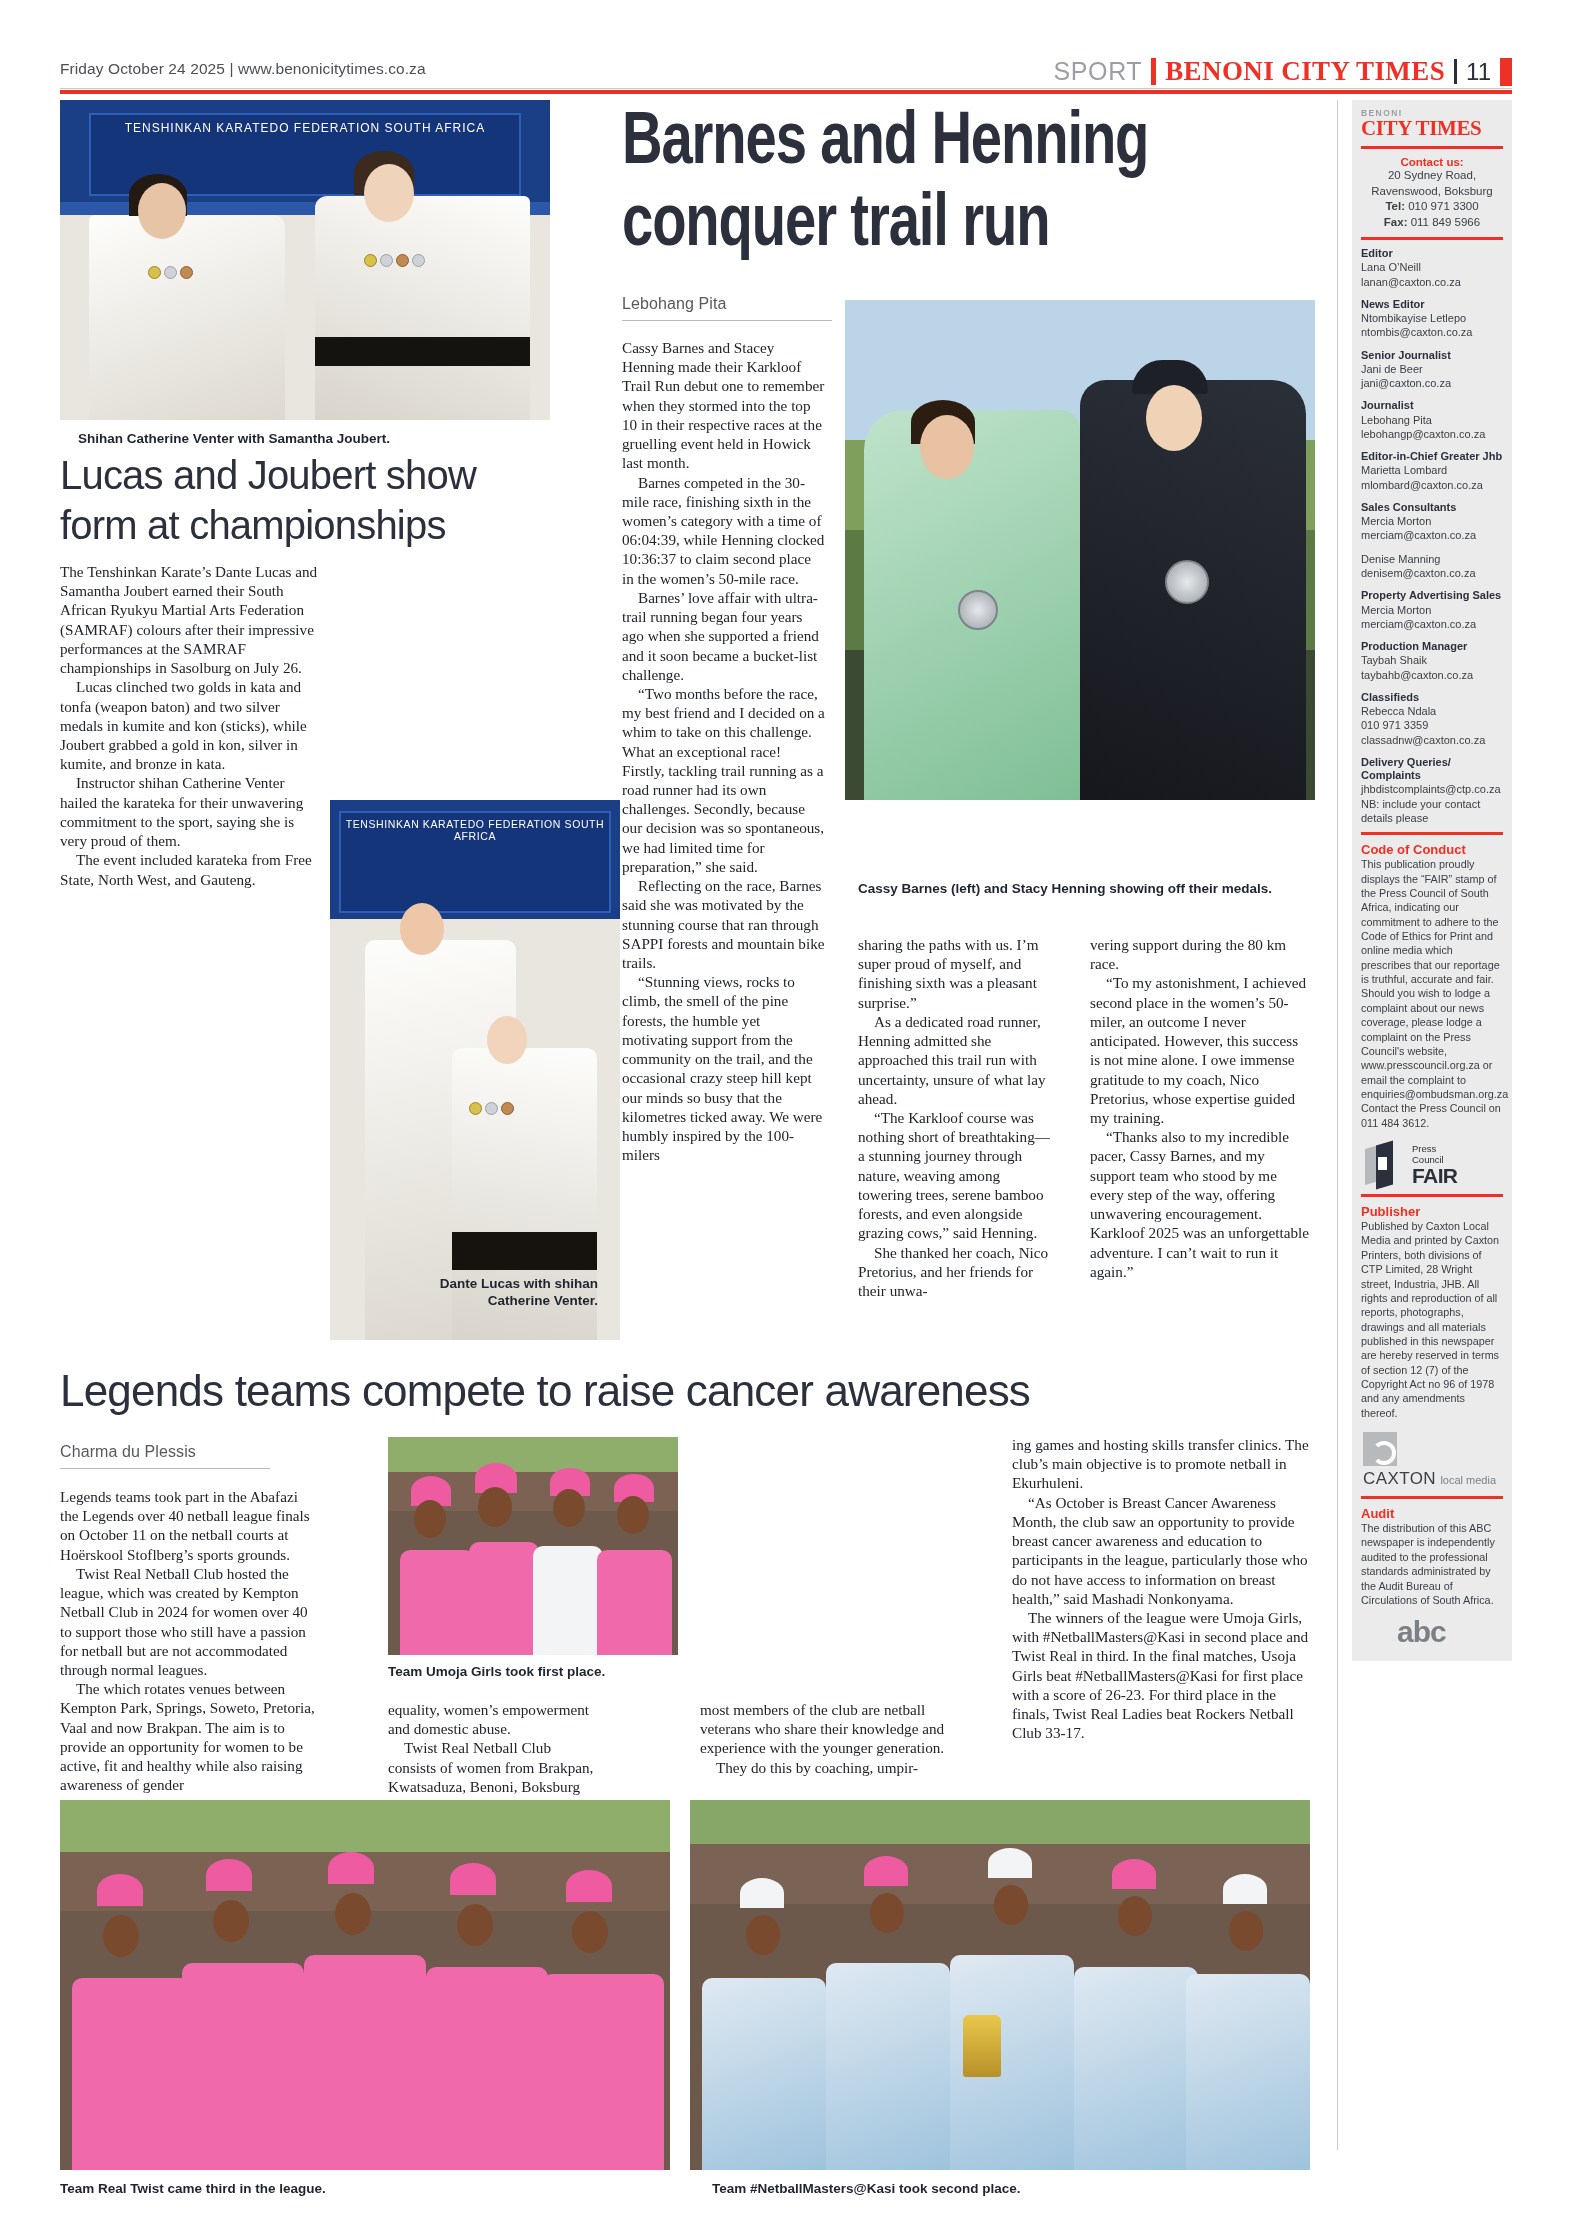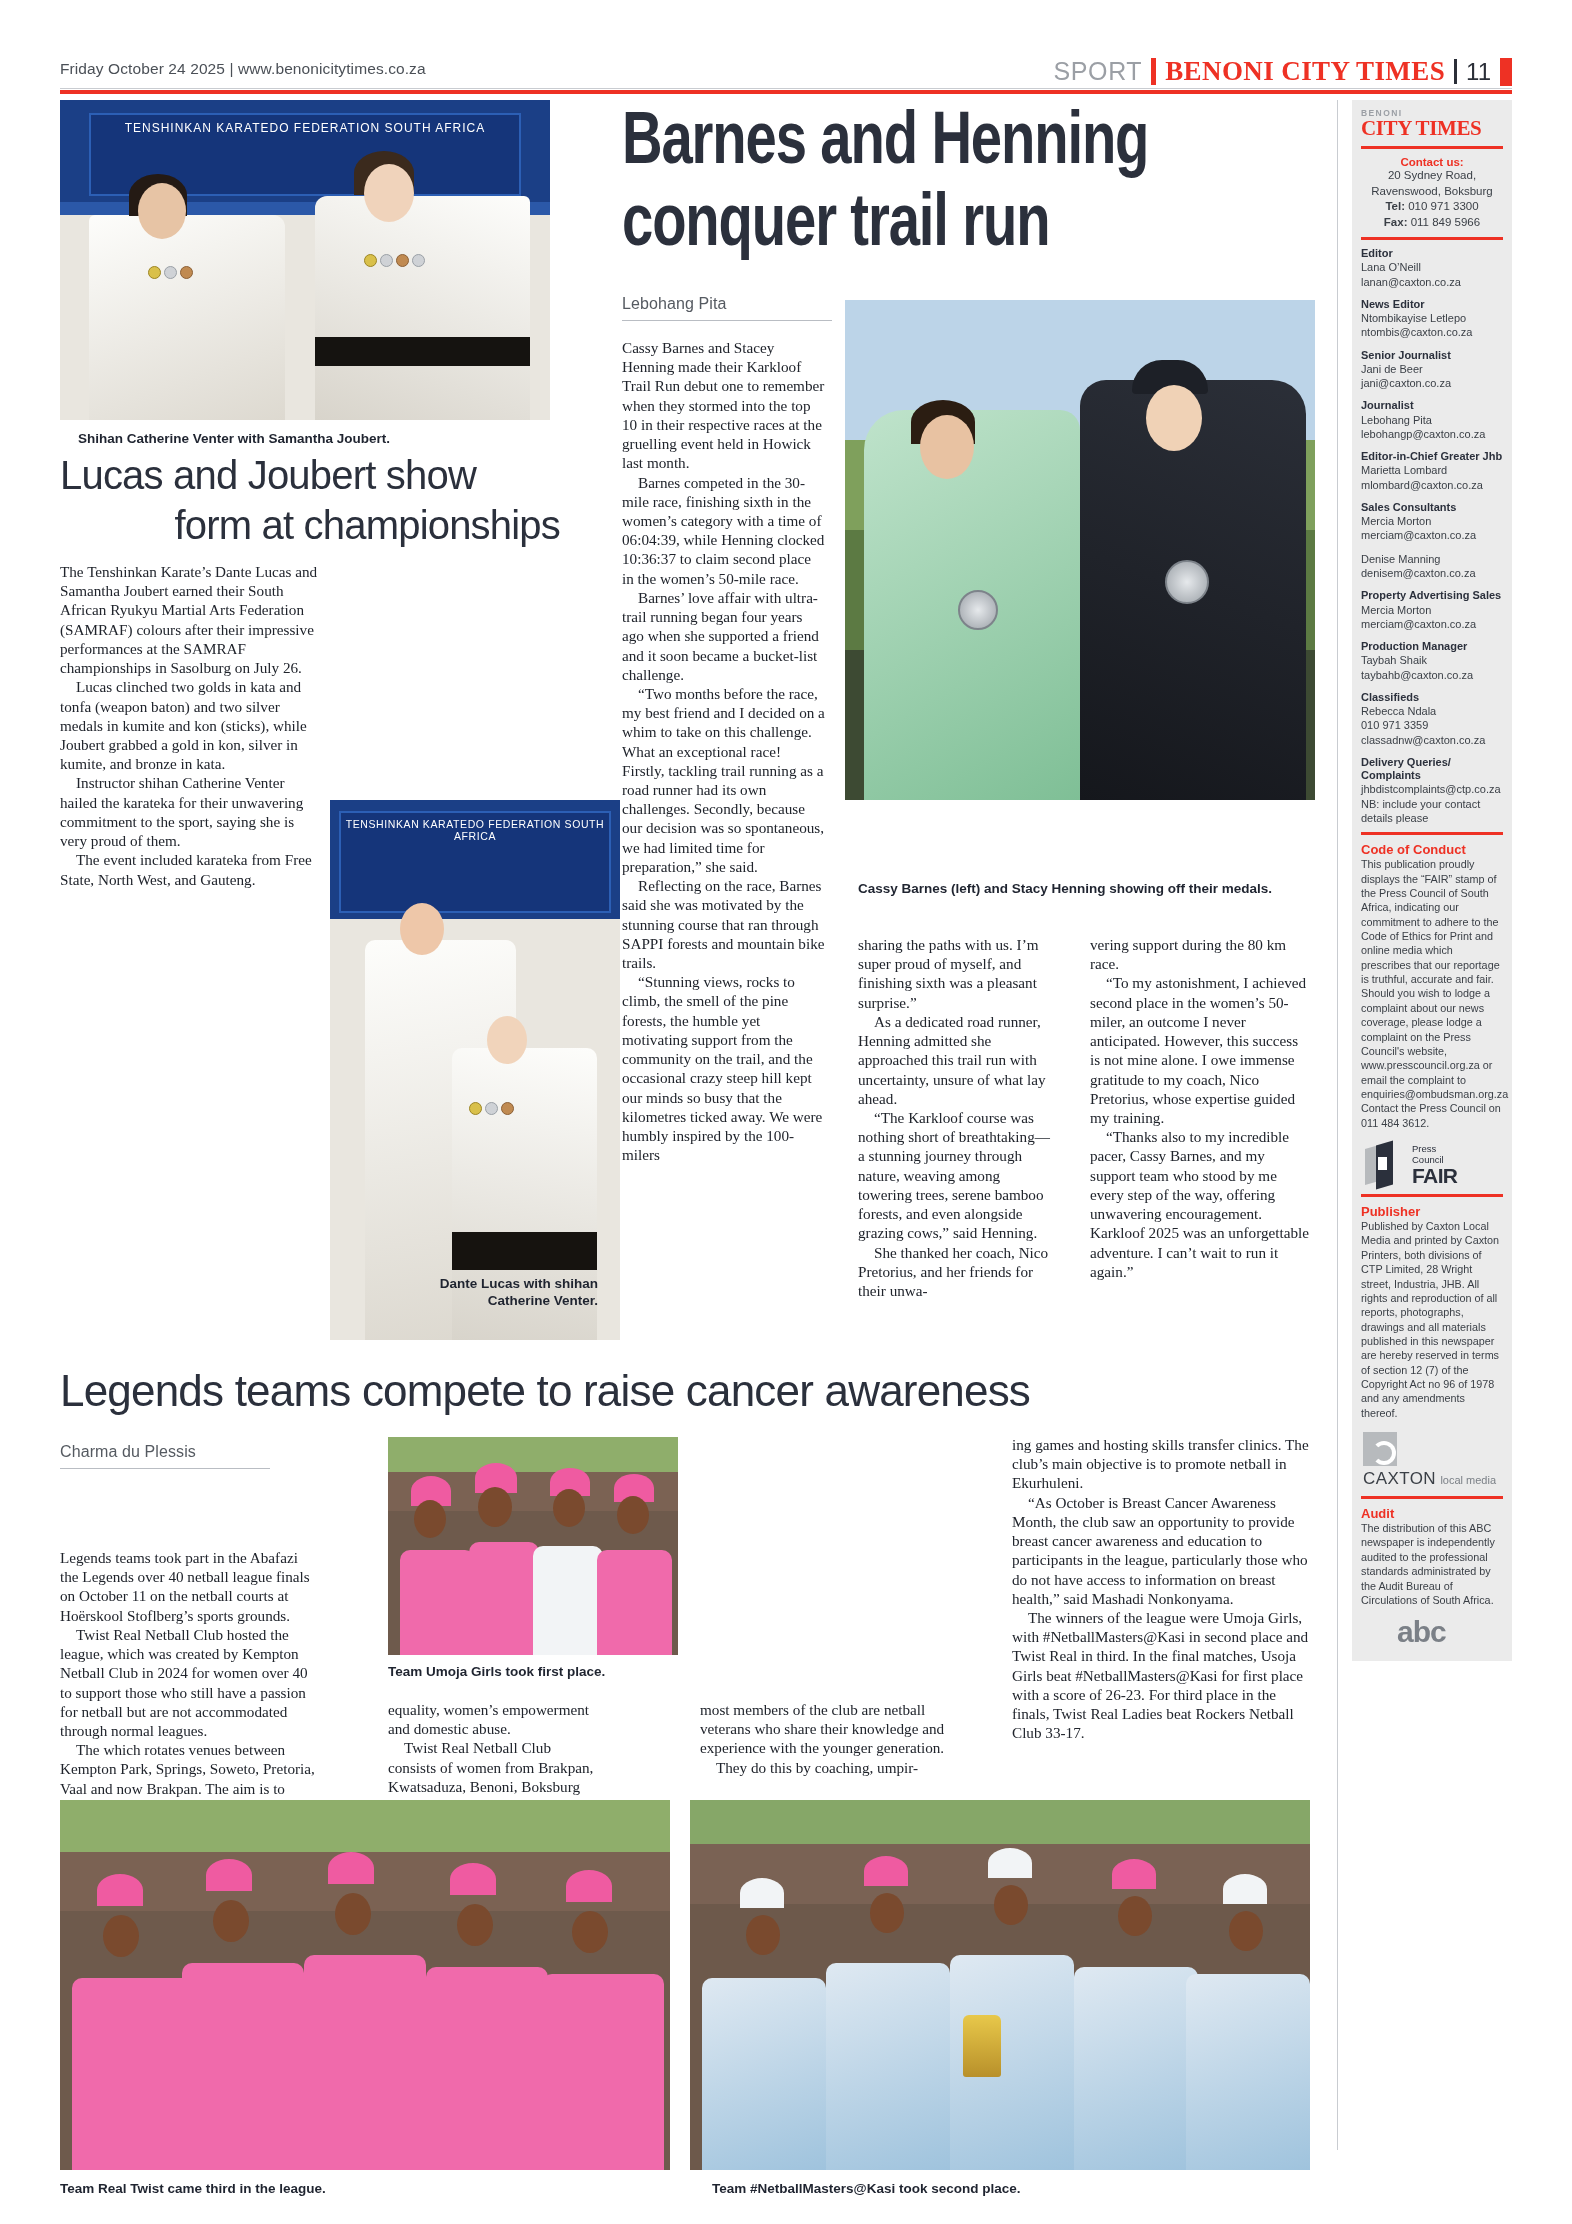--- a/index.html
+++ b/index.html
@@ -227,21 +227,21 @@
     <div class="medals" style="left:62%; top:48%;">
       <span class="medal"></span>
       <span class="medal s"></span>
       <span class="medal b"></span>
       <span class="medal s"></span>
     </div>
   </div>
   <div class="cap" style="left:78px; top:430px; width:470px;">Shihan Catherine Venter with Samantha Joubert.</div>
 
   <div class="hed-light" style="position:absolute; left:60px; top:455px; width:500px; font-size:40px;">Lucas and Joubert show</div>
-  <div class="hed-light" style="position:absolute; left:60px; top:505px; width:500px; font-size:40px;text-align:right;">form at championships</div>
+  <div class="hed-light" style="position:absolute; left:60px; top:505px; width:500px; font-size:40px;">form at championships</div>
 
   <div class="bodytext" style="position:absolute; left:60px; top:562px; width:258px;">
     <p class="noind">The Tenshinkan Karate’s Dante Lucas and Samantha Joubert earned their South African Ryukyu Martial Arts Federation (SAMRAF) colours after their impressive performances at the SAMRAF championships in Sasolburg on July 26.</p>
     <p>Lucas clinched two golds in kata and tonfa (weapon baton) and two silver medals in kumite and kon (sticks), while Joubert grabbed a gold in kon, silver in kumite, and bronze in kata.</p>
     <p>Instructor shihan Catherine Venter hailed the karateka for their unwavering commitment to the sport, saying she is very proud of them.</p>
     <p>The event included karateka from Free State, North West, and Gauteng.</p>
   </div>
 
   <div class="photo ph3">
     <div class="banner2">TENSHINKAN KARATEDO FEDERATION SOUTH AFRICA</div>
@@ -303,21 +303,21 @@
     <p>“Thanks also to my incredible pacer, Cassy Barnes, and my support team who stood by me every step of the way, offering unwavering encouragement. Karkloof 2025 was an unforgettable adventure. I can’t wait to run it again.”</p>
   </div>
 
   <div class="hed-light" style="position:absolute; left:60px; top:1368px; width:1280px; font-size:44px;">Legends teams compete to raise cancer awareness</div>
 
   <div style="position:absolute; left:60px; top:1443px; width:210px;">
     <div class="byline">Charma du Plessis</div>
     <div class="byline-rule"></div>
   </div>
 
-  <div class="bodytext" style="position:absolute; left:60px; top:1548px; width:258px;">
+  <div class="bodytext" style="position:absolute; left:60px; top:1487px; width:258px;">
     <p class="noind">Legends teams took part in the Abafazi the Legends over 40 netball league finals on October 11 on the netball courts at Hoërskool Stoflberg’s sports grounds.</p>
     <p>Twist Real Netball Club hosted the league, which was created by Kempton Netball Club in 2024 for women over 40 to support those who still have a passion for netball but are not accommodated through normal leagues.</p>
     <p>The which rotates venues between Kempton Park, Springs, Soweto, Pretoria, Vaal and now Brakpan. The aim is to provide an opportunity for women to be active, fit and healthy while also raising awareness of gender</p>
   </div>
 
   <div class="photo ph4">
     <div class="pinkhead" style="left:8%; top:18%; width:40px; height:30px;"></div>
     <div class="face" style="left:9%; top:29%; width:32px; height:38px;"></div>
     <div class="pinkhead" style="left:30%; top:12%; width:42px; height:30px;"></div>
     <div class="face" style="left:31%; top:23%; width:34px; height:40px;"></div>

